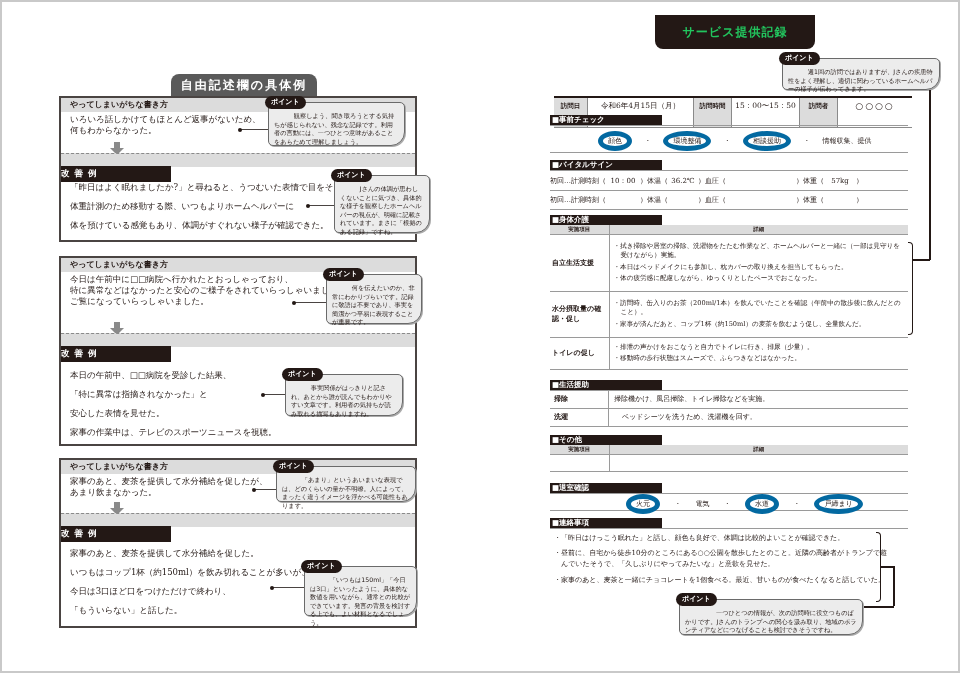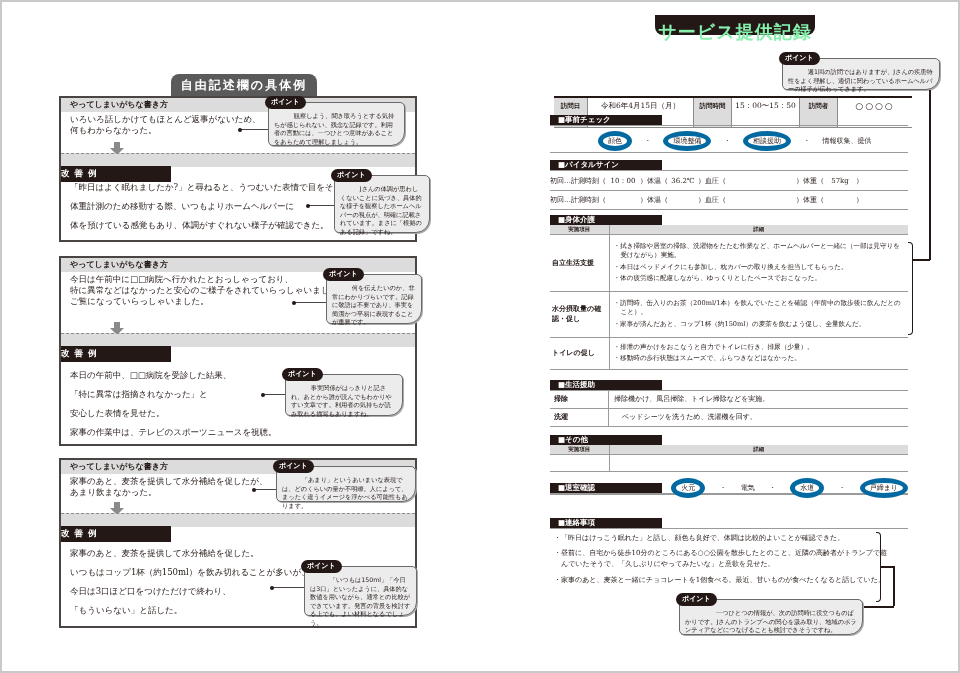--- a/index.html
+++ b/index.html
@@ -18,26 +18,26 @@
     .arrow { position: absolute; width: 0; height: 0; border-left: 7px solid transparent; border-right: 7px solid transparent; border-top: 7px solid #8a8a8a; }
     .arrow-stem { position: absolute; width: 6px; height: 6px; background: #8a8a8a; }
     .good-text { position: absolute; left: 9px; font-size: 8.5px; line-height: 19px; }
     .point-box { position: absolute; background: #ececec; border: 1.5px solid #6a6a6a; border-radius: 5px 5px 14px 5px; font-size: 6.2px; line-height: 8.6px; padding: 9px 5px 3px 5px; box-shadow: 1px 1px 0 #aaa; }
     .point-badge { position: absolute; left: -4px; top: -7px; background: #231815; color: #fff; font-size: 7px; font-weight: bold; padding: 2px 6px; border-radius: 9px; line-height: 9px; }
     .point-text { text-indent: 3.2em; }
     .connector { position: absolute; height: 1px; background: #4a4442; }
     .connector::before { content: ""; position: absolute; left: -2px; top: -1.5px; width: 4px; height: 4px; border-radius: 50%; background: #231815; }
 
     
-    .right-title { position: absolute; left: 655px; top: 15px; width: 160px; height: 20px; background: #231815; border-radius: 0 0 8px 8px; color: #86efac; font-size: 18px; font-weight: bold; text-align: center; line-height: 34px; letter-spacing: 1px; }
+    .right-title { position: absolute; left: 655px; top: 15px; width: 160px; height: 34px; background: #231815; border-radius: 0 0 8px 8px; color: #22c55e; font-size: 12px; font-weight: bold; text-align: center; line-height: 34px; letter-spacing: 1px; }
     .visit-row { position: absolute; left: 554px; top: 96px; width: 358px; height: 32px; border-top: 2px solid #231815; border-bottom: 1px solid #8a8a8a; display: flex; font-size: 7.5px; line-height: 16px; }
     .visit-row > div { border-right: 1px solid #8a8a8a; text-align: center; }
     .visit-row > div:last-child { border-right: none; }
     .vr-label { background: #dcdcdc; font-weight: bold; font-size: 6.5px; }
-    .section-head { position: absolute; left: 550px; width: 112px; height: 10px; background: #231815; color: #fff; font-size: 7.5px; font-weight: bold; line-height: 10px; padding-left: 8px; }
+    .section-head { position: absolute; left: 550px; width: 112px; height: 10px; background: #231815; color: #fff; font-size: 7.5px; font-weight: bold; line-height: 10px; padding-left: 2px; }
     .section-rule { position: absolute; left: 550px; width: 358px; height: 1px; background: #9a9a9a; }
     .line-row { position: absolute; left: 550px; width: 358px; font-size: 7px; border-bottom: 1px solid #9a9a9a; }
     .circle-item { display: inline-block; border: 5px solid #0369a1; border-radius: 50%; padding: 0 5px; line-height: 10px; }
     .tbl { position: absolute; left: 550px; width: 358px; border-collapse: collapse; font-size: 6.6px; }
     .tbl th { background: #dcdcdc; font-weight: bold; font-size: 5.5px; height: 9px; border-bottom: 1px solid #9a9a9a; }
     .tbl th:first-child { width: 59px; border-right: 1px solid #9a9a9a; }
     .tbl td { border-bottom: 1px solid #9a9a9a; vertical-align: middle; padding: 2px 4px; }
     .tbl td.item { width: 59px; border-right: 1px solid #9a9a9a; font-weight: bold; font-size: 7px; padding-left: 2px; }
     .bullet { line-height: 9.4px; margin: 2px 0; padding-left: 7px; text-indent: -7px; }
     .bracket { position: absolute; border: 1.5px solid #231815; border-left: none; border-radius: 0 4px 4px 0; }
@@ -248,21 +248,21 @@
   <tbody>
     <tr style="height:17px;">
       <td class="item"></td>
       <td></td>
     </tr>
   </tbody>
 </table>
 
 <div class="section-head" style="top:483px;">■退室確認</div>
 <div class="section-rule" style="top:493px;"></div>
-<div class="line-row" style="top:478px;height:17px;padding-left:76px;line-height:15px;text-align:right;">
+<div class="line-row" style="top:494px;height:17px;padding-left:76px;line-height:15px;">
   <span class="circle-item">火元</span>
   <span style="margin:0 12px;">・</span>
   <span>電気</span>
   <span style="margin:0 12px;">・</span>
   <span class="circle-item">水道</span>
   <span style="margin:0 12px;">・</span>
   <span class="circle-item">戸締まり</span>
 </div>
 
 <div class="section-head" style="top:518px;">■連絡事項</div>

